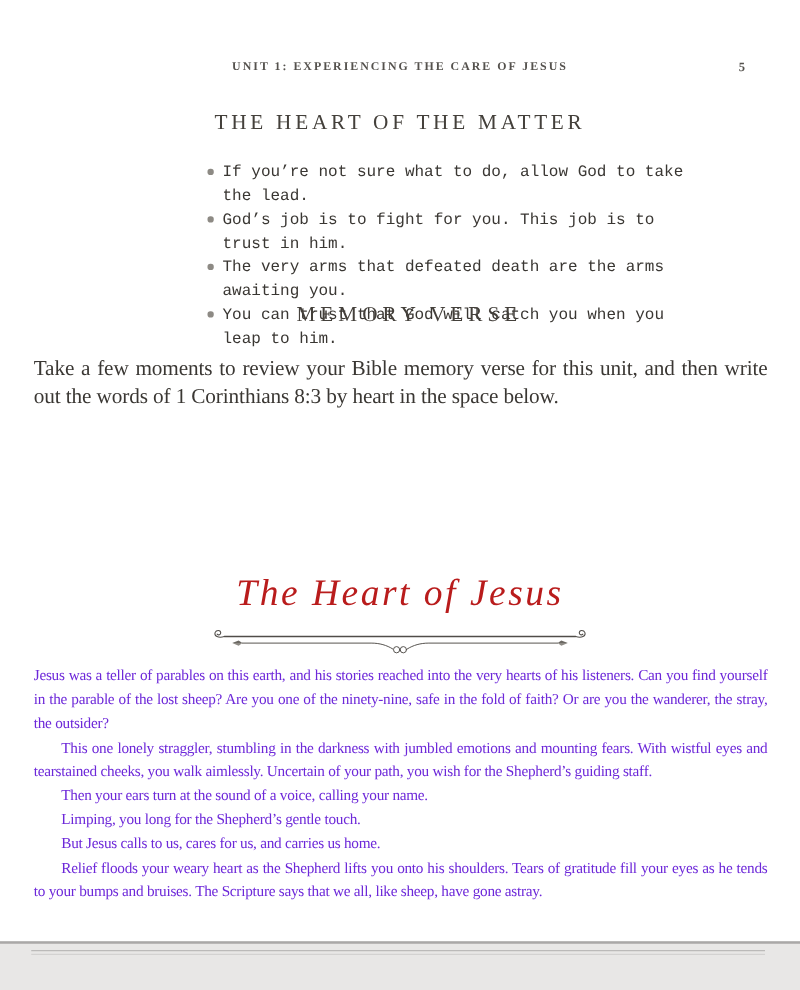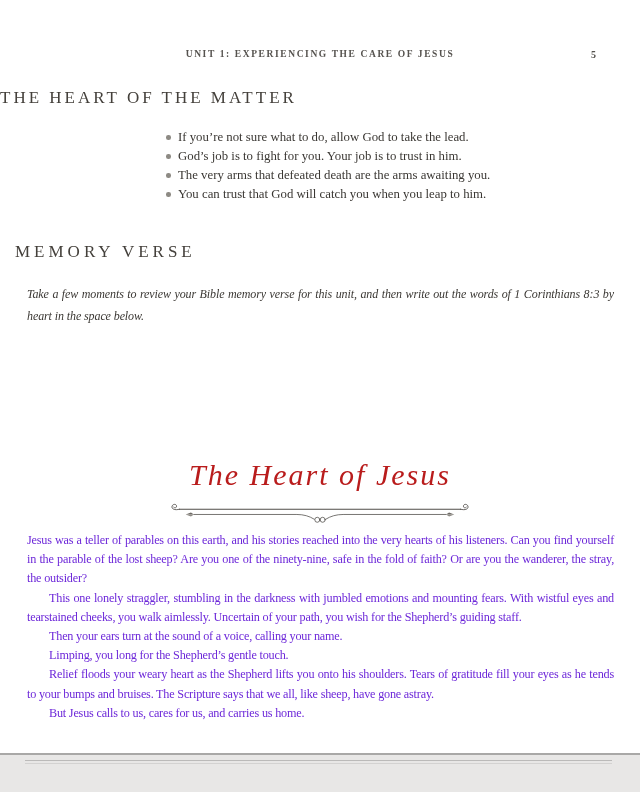--- a/index.html
+++ b/index.html
@@ -12,43 +12,43 @@
   .running-head {
     position:absolute; top:33px; left:0; right:0; text-align:center;
     font-size:9.5px; font-weight:bold; letter-spacing:1.6px; color:#55524e;
   }
   .page-num {
     position:absolute; top:33px; right:44px;
     font-size:10px; font-weight:bold; color:#55524e; letter-spacing:0;
   }
   
   .sec-title {
-    position:absolute; left:0; right:0; margin:0; text-align:left;
+    position:absolute; left:0; right:0; margin:0; text-align:center;
     font-weight:normal; color:#44403b;
   }
   .h-matter { top:72px; font-size:17px; letter-spacing:3px; }
   .h-memory { top:226px; font-size:17px; letter-spacing:4px;padding-left:15px; }
   
   .bullets {
     position:absolute; top:112px; left:165px; right:90px;
     margin:0; padding:0; list-style:none;
   }
   .bullets li {
     position:relative; padding-left:13px; margin:0;
-    font-size:12.8px; line-height:19px; color:#3a3733;
+    font-size:12.8px; line-height:19px; color:#3a3733;font-family:Liberation Mono, monospace;
   }
   .dot {
     position:absolute; left:1px; top:7px; width:4.5px; height:4.5px;
     border-radius:50%; background:#8d8a84;
   }
   
   .memory-para {
     position:absolute; top:268px; left:27px; right:26px; margin:0;
-    font-size:12px; line-height:21.5px; text-align:justify;
-    letter-spacing:-0.1px; color:#3a3733;font-style:italic;
+    font-size:17px; line-height:21.5px; text-align:justify;
+    letter-spacing:-0.1px; color:#3a3733;
   }
   
   .writing-space { position:absolute; top:312px; left:27px; right:26px; height:126px; }
   
   .script-title {
     position:absolute; top:442px; left:0; right:0; margin:0; text-align:center;
     font-style:italic; font-weight:normal; font-size:30px; letter-spacing:2px;
     color:#b91c1c;
   }
   .flourish { position:absolute; top:485px; left:0; right:0; text-align:center; }
@@ -82,21 +82,21 @@
 
   <h1 class="sec-title h-matter">THE HEART OF THE MATTER</h1>
 
   <ul class="bullets">
     <li>
       <span class="dot"></span>
       <span>If you’re not sure what to do, allow God to take the lead.</span>
     </li>
     <li>
       <span class="dot"></span>
-      <span>God’s job is to fight for you. Your job is to trust in him.</span>
+      <span>God’s job is to fight for you. This job is to trust in him.</span>
     </li>
     <li>
       <span class="dot"></span>
       <span>The very arms that defeated death are the arms awaiting you.</span>
     </li>
     <li>
       <span class="dot"></span>
       <span>You can trust that God will catch you when you leap to him.</span>
     </li>
   </ul>
@@ -130,21 +130,21 @@
       <path d="M29,13.5 l-8.5,0 5.4,2.1 z" fill="#8d8a84"></path>
       <path d="M291,13.5 l8.5,0 -5.4,2.1 z" fill="#8d8a84"></path>
     </svg>
   </div>
 
   <section class="body-text">
     <p>Jesus was a teller of parables on this earth, and his stories reached into the very hearts of his listeners. Can you find yourself in the parable of the lost sheep? Are you one of the ninety-nine, safe in the fold of faith? Or are you the wanderer, the stray, the outsider?</p>
     <p class="indent">This one lonely straggler, stumbling in the darkness with jumbled emotions and mounting fears. With wistful eyes and tearstained cheeks, you walk aimlessly. Uncertain of your path, you wish for the Shepherd’s guiding staff.</p>
     <p class="indent">Then your ears turn at the sound of a voice, calling your name.</p>
     <p class="indent">Limping, you long for the Shepherd’s gentle touch.</p>
+    <p class="indent">But Jesus calls to us, cares for us, and carries us home.</p>
     <p class="indent">Relief floods your weary heart as the Shepherd lifts you onto his shoulders. Tears of gratitude fill your eyes as he tends to your bumps and bruises. The Scripture says that we all, like sheep, have gone astray.</p>
-    <p class="indent">But Jesus calls to us, cares for us, and carries us home.</p>
   </section>
 
   <div class="page-edge">
     <div class="edge-rule"></div>
   </div>
 
 </div>
 
 </body></html>

